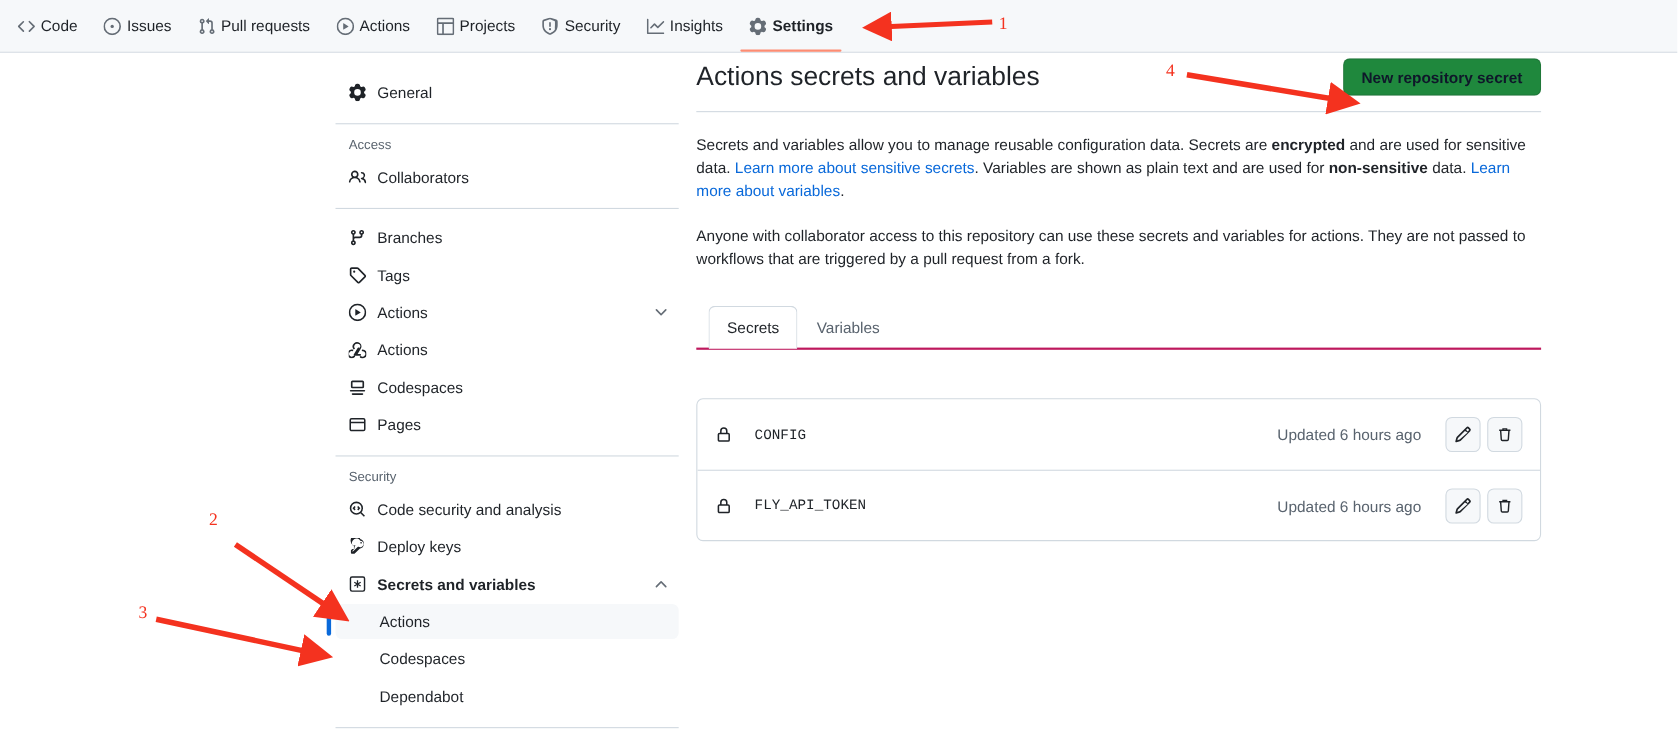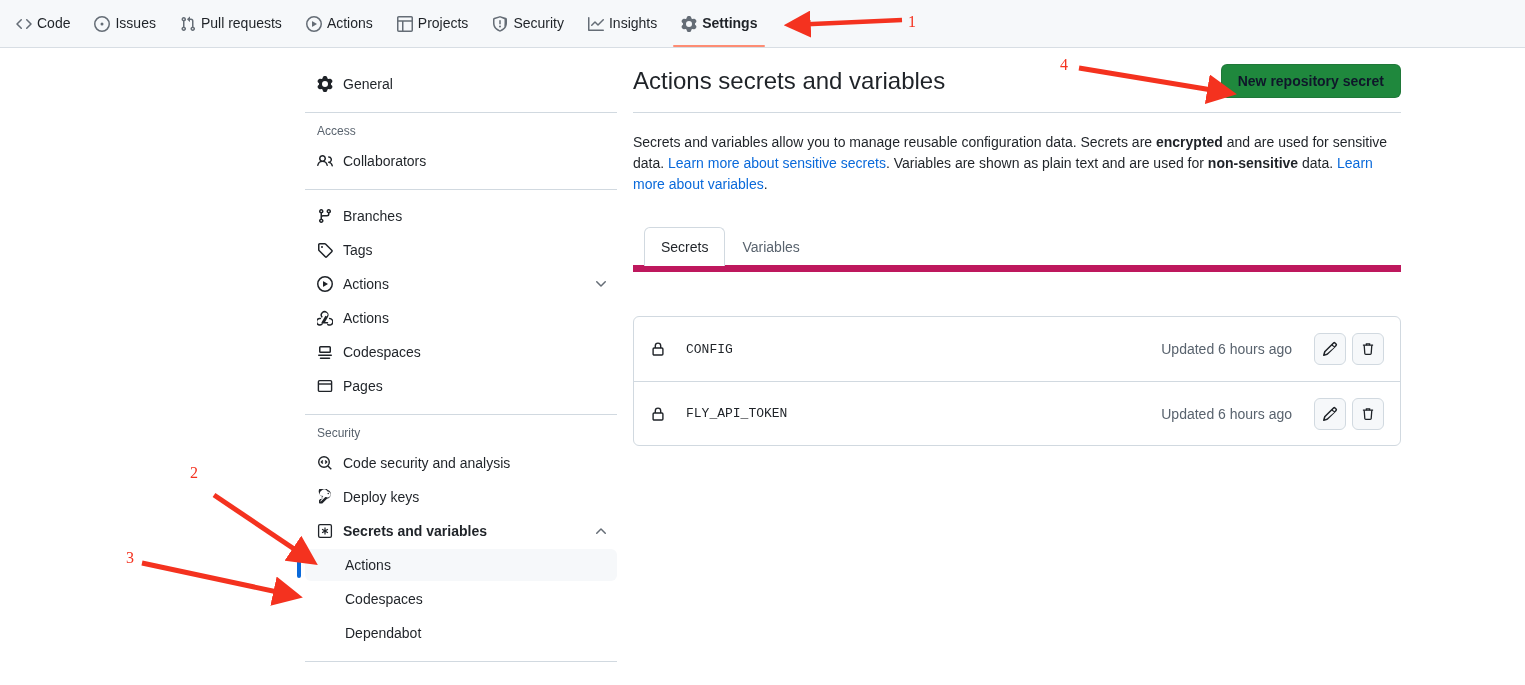--- a/index.html
+++ b/index.html
@@ -111,21 +111,21 @@
     position: absolute;
     left: -8px; top: 3px;
     width: 4px; height: 26px;
     border-radius: 3px;
     background: #0969da;
   }
 
   
   .main {
     position: absolute;
-    left: 633px; top: 64px;
+    left: 633px; top: 53px;
     width: 768px;
   }
   .main-head {
     display: flex; align-items: center; justify-content: space-between;
     padding-bottom: 14px;
     border-bottom: 1px solid #d1d9e0;
   }
   .page-title {
     font-size: 24px;
     font-weight: normal;
@@ -153,21 +153,21 @@
   }
   .desc a { color: #0969da; text-decoration: none; }
   .desc b { font-weight: bold; }
   .desc2 { margin-top: 20px; }
 
   
   .tabs {
     margin-top: 31px;
     display: flex;
     align-items: center;
-    border-bottom: 7px solid #be185d;
+    border-bottom: 2px solid #be185d;
     padding-left: 11px;
   }
   .tab {
     font-size: 14px;
     padding: 9px 16px;
     cursor: pointer;
     color: #1f2328;
     border: 1px solid transparent;
     border-bottom: none;
     position: relative;
@@ -460,20 +460,21 @@
 
   <div class="main">
 
     <div class="main-head">
       <h1 class="page-title">Actions secrets and variables</h1>
       <button class="btn-primary">New repository secret</button>
     </div>
 
     <p class="desc"><span>Secrets and variables allow you to manage reusable configuration data. Secrets are </span><b>encrypted</b><span> and are used for sensitive data. </span><a href="#">Learn more about sensitive secrets</a><span>. Variables are shown as plain text and are used for </span><b>non-sensitive</b><span> data. </span><a href="#">Learn more about variables</a><span>.</span></p>
 
+    <p class="desc desc2">Anyone with collaborator access to this repository can use these secrets and variables for actions. They are not passed to workflows that are triggered by a pull request from a fork.</p>
 
     <div class="tabs">
       <div class="tab active">Secrets</div>
       <div class="tab">Variables</div>
     </div>
 
     <div class="list">
 
       <div class="list-row">
         <span class="lock-ico">

